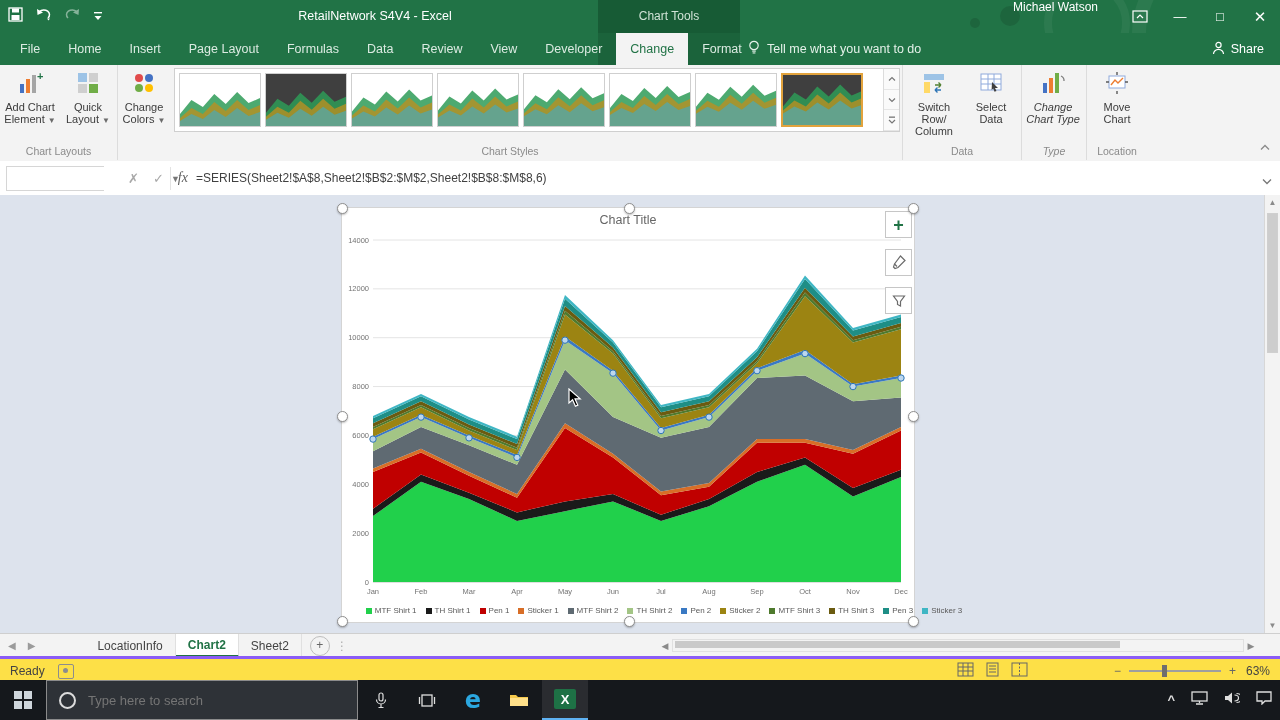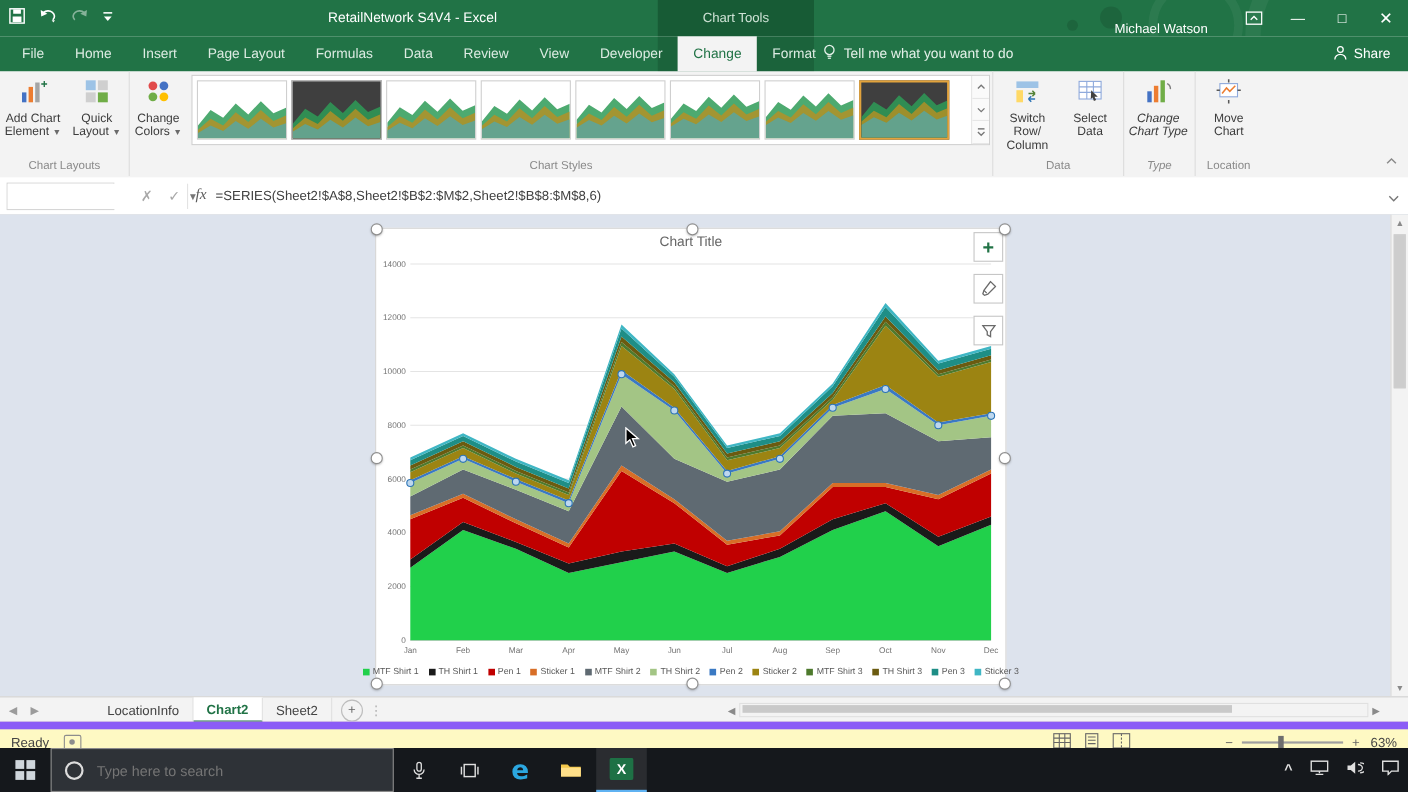--- a/index.html
+++ b/index.html
@@ -5,21 +5,21 @@
   html,body{margin:0;padding:0;background:#000;}
   .app{position:relative;width:1280px;height:720px;overflow:hidden;font-family:"Liberation Sans",sans-serif;background:#fff;-webkit-font-smoothing:antialiased;}
   
   .titlebar{position:absolute;left:0;top:0;width:1280px;height:33px;background:#217346;color:#fff;overflow:hidden;}
   .decor-circle{position:absolute;border-radius:50%;border:14px solid rgba(255,255,255,.05);}
   .decor-dot{position:absolute;border-radius:50%;background:rgba(0,0,0,.12);}
   .qat{position:absolute;left:8px;top:0;height:33px;display:flex;align-items:center;gap:12px;}
   .qat .g{opacity:.45;}
   .win-title{position:absolute;left:150px;top:0;width:450px;height:33px;line-height:33px;text-align:center;font-size:12.5px;color:#fff;}
   .ctx-strip{position:absolute;left:598px;top:0;width:142px;height:33px;background:rgba(0,30,10,.28);text-align:center;line-height:33px;font-size:12px;color:#cfe3d6;}
-  .tb-right{position:absolute;right:0;top:0;height:33px;display:flex;align-items:flex-end;}
+  .tb-right{position:absolute;right:0;top:0;height:33px;display:flex;align-items:flex-start;}
   .user-name{font-size:12px;color:#fff;margin-right:22px;}
   .tb-icon{width:40px;height:33px;display:flex;align-items:center;justify-content:center;color:#fff;font-size:13px;}
   .tb-icon.close{font-size:15px;}
   
   .tabrow{position:absolute;left:0;top:33px;width:1280px;height:32px;background:#217346;text-decoration:underline;}
   .ctx-shade{position:absolute;left:598px;top:0;width:142px;height:32px;background:rgba(0,30,10,.18);}
   .tabs{position:absolute;left:6px;top:0;height:32px;display:flex;align-items:stretch;}
   .rtab{padding:0 14px;line-height:32px;font-size:12.5px;color:#dcebe2;cursor:default;position:relative;}
   .rtab.active{background:#f3f3f3;color:#217346;}
   .tellme{position:absolute;left:748px;top:0;height:32px;display:flex;align-items:center;gap:7px;color:#e4f1e9;font-size:12.5px;}
@@ -49,39 +49,39 @@
   .formula-field{position:absolute;left:196px;top:0;right:28px;height:34px;line-height:34px;font-size:12px;color:#404040;white-space:nowrap;overflow:hidden;}
   .fb-expand{position:absolute;right:8px;top:10px;color:#777;}
   
   .sheet{position:absolute;left:0;top:195px;width:1280px;height:438px;background:#dde3ed;overflow:hidden;}
   .vscroll{position:absolute;right:0;top:0;width:15px;height:438px;background:#f3f3f3;border-left:1px solid #d7d7d7;}
   .vscroll .arr{position:absolute;left:0;width:15px;height:15px;display:flex;align-items:center;justify-content:center;color:#8a8a8a;font-size:8px;}
   .vscroll .thumb{position:absolute;left:2px;top:18px;width:11px;height:140px;background:#cdcdcd;}
   .chart-obj{position:absolute;left:341px;top:12px;width:574px;height:416px;background:#fff;border:1px solid #d4d4d4;box-sizing:border-box;}
   .chart-title{position:absolute;left:0;top:5px;width:100%;text-align:center;font-size:12.5px;color:#666;}
   #chart-svg{position:absolute;left:0;top:24px;}
-  .chart-legend{position:absolute;left:0;top:398px;width:100%;display:flex;justify-content:center;gap:9px;font-size:8px;color:#595959;}
+  .chart-legend{position:absolute;left:0;top:398px;width:100%;display:flex;justify-content:center;gap:9px;font-size:8px;color:#595959;padding-left:36px;}
   .chart-legend .li{display:flex;align-items:center;gap:3px;white-space:nowrap;}
   .chart-legend .sw{width:6px;height:6px;display:inline-block;}
   .handle{position:absolute;width:9px;height:9px;border-radius:50%;background:#fff;border:1px solid #8f8f8f;box-shadow:0 1px 2px rgba(0,0,0,.25);}
   .chart-btn{position:absolute;left:543px;width:27px;height:27px;background:#fff;border:1px solid #c6c6c6;box-sizing:border-box;display:flex;align-items:center;justify-content:center;}
   .chart-btn.plus{color:#217346;font-size:18px;font-weight:bold;line-height:1;}
   
   .sheettabs{position:absolute;left:0;top:633px;width:1280px;height:23px;background:#f3f3f3;border-top:1px solid #cfcfcf;display:flex;align-items:stretch;font-size:12px;color:#444;}
   .nav-arrows{display:flex;align-items:center;gap:12px;padding:0 10px 0 8px;color:#9b9b9b;font-size:10px;}
   .stab{padding:0 12px;display:flex;align-items:center;border-right:1px solid #e0e0e0;}
   .stab.active{background:#fff;color:#217346;font-weight:bold;border-bottom:2px solid #217346;box-sizing:border-box;}
   .addsheet{width:18px;height:18px;margin:2px 0 0 8px;border:1px solid #bdbdbd;border-radius:50%;color:#666;font-size:12px;line-height:16px;text-align:center;}
   .hscroll{position:absolute;left:658px;top:4px;width:600px;height:15px;background:#f3f3f3;display:flex;align-items:center;}
   .hscroll .harr{width:14px;text-align:center;color:#8a8a8a;font-size:9px;}
   .hscroll .htrack{flex:1;height:11px;background:#f3f3f3;border:1px solid #e0e0e0;position:relative;}
   .hscroll .hthumb{position:absolute;left:2px;top:1px;height:7px;width:78%;background:#c9c9c9;}
   .tabs-split{margin-left:6px;display:flex;align-items:center;color:#b0b0b0;}
   
-  .statusbar{position:absolute;left:0;top:656px;width:1280px;height:24px;background:#fef9c3;border-top:7px solid #8b5cf6;font-size:12px;color:#444;}
+  .statusbar{position:absolute;left:0;top:656px;width:1280px;height:24px;background:#fde047;border-top:3px solid #8b5cf6;font-size:12px;color:#444;}
   .ready{position:absolute;left:10px;top:0;line-height:24px;}
   .macro-icon{position:absolute;left:58px;top:5px;width:14px;height:13px;border:1px solid #8d8d8d;border-radius:2px;}
   .macro-icon::after{content:"";position:absolute;left:4px;top:3px;width:5px;height:5px;border-radius:50%;background:#8d8d8d;}
   .views{position:absolute;right:252px;top:3px;display:flex;gap:10px;}
   .zoomctrl{position:absolute;right:44px;top:0;height:24px;display:flex;align-items:center;gap:8px;color:#666;}
   .zoomtrack{width:92px;height:2px;background:#9f9f9f;position:relative;}
   .zoomthumb{position:absolute;left:36%;top:-5px;width:5px;height:12px;background:#6e6e6e;}
   .zoompct{position:absolute;right:10px;top:0;line-height:24px;color:#444;}
   
   .taskbar{position:absolute;left:0;top:680px;width:1280px;height:40px;background:#15181c;display:flex;align-items:stretch;color:#e7e7e7;}

